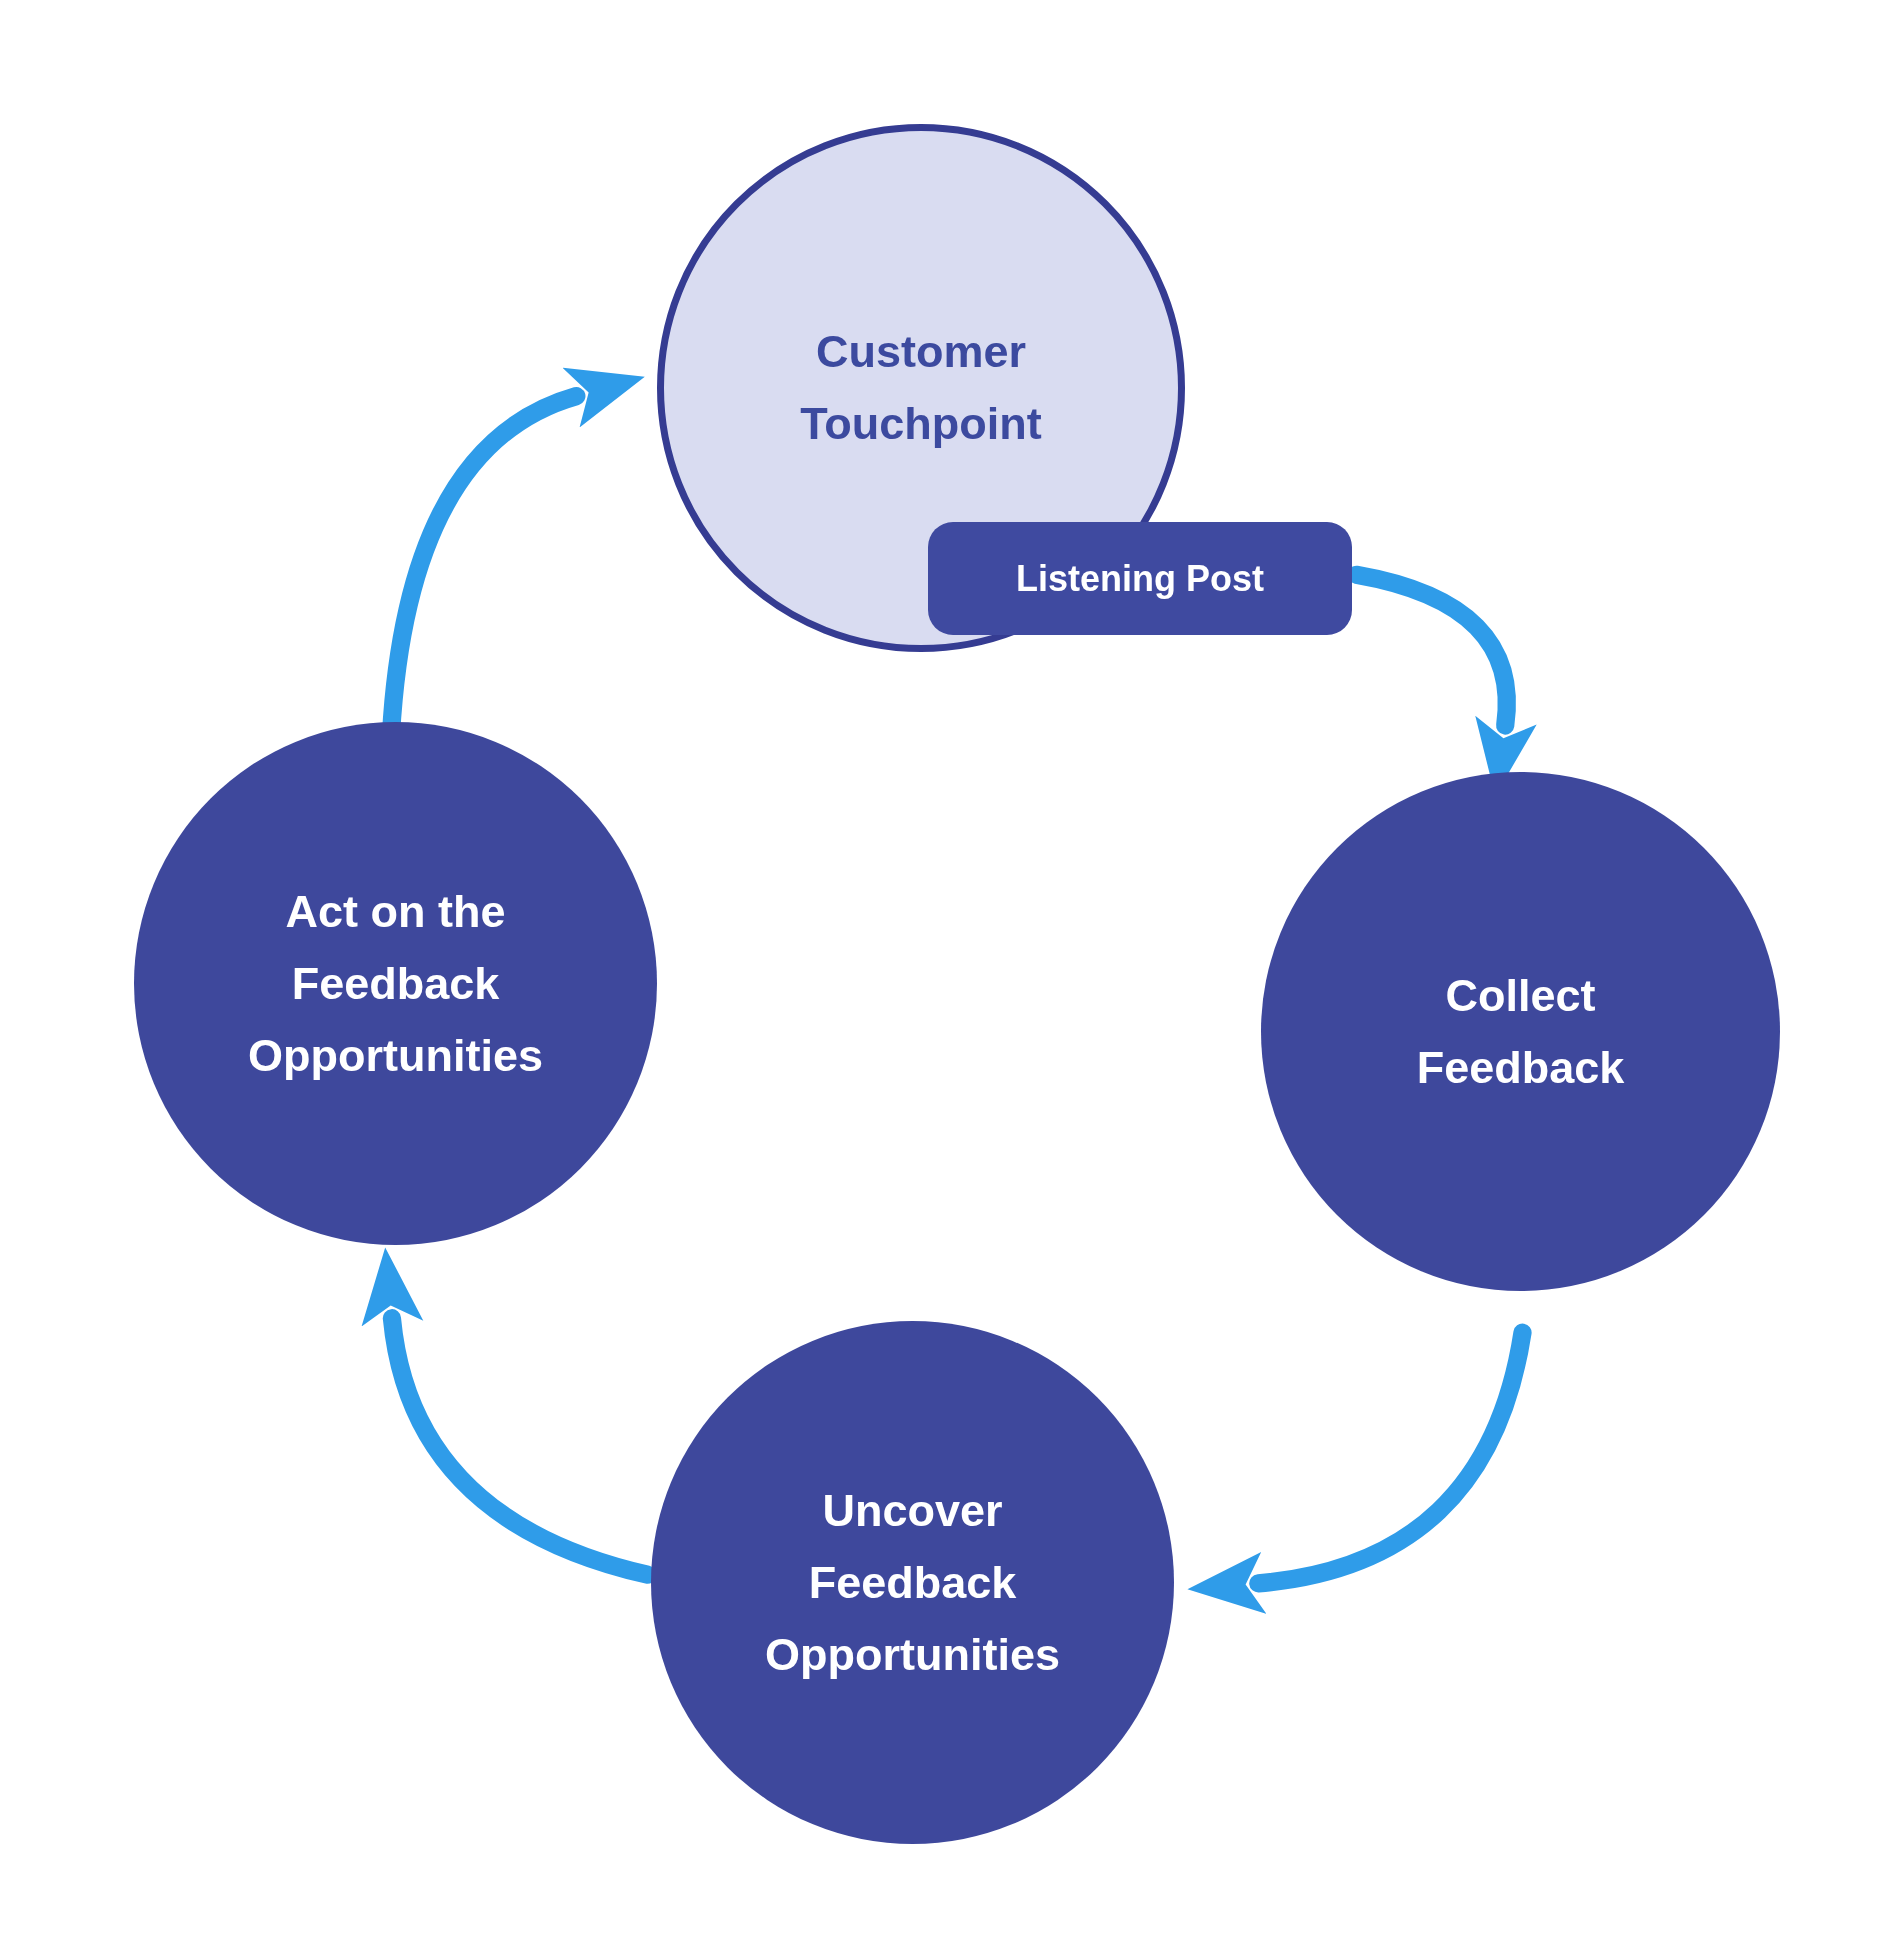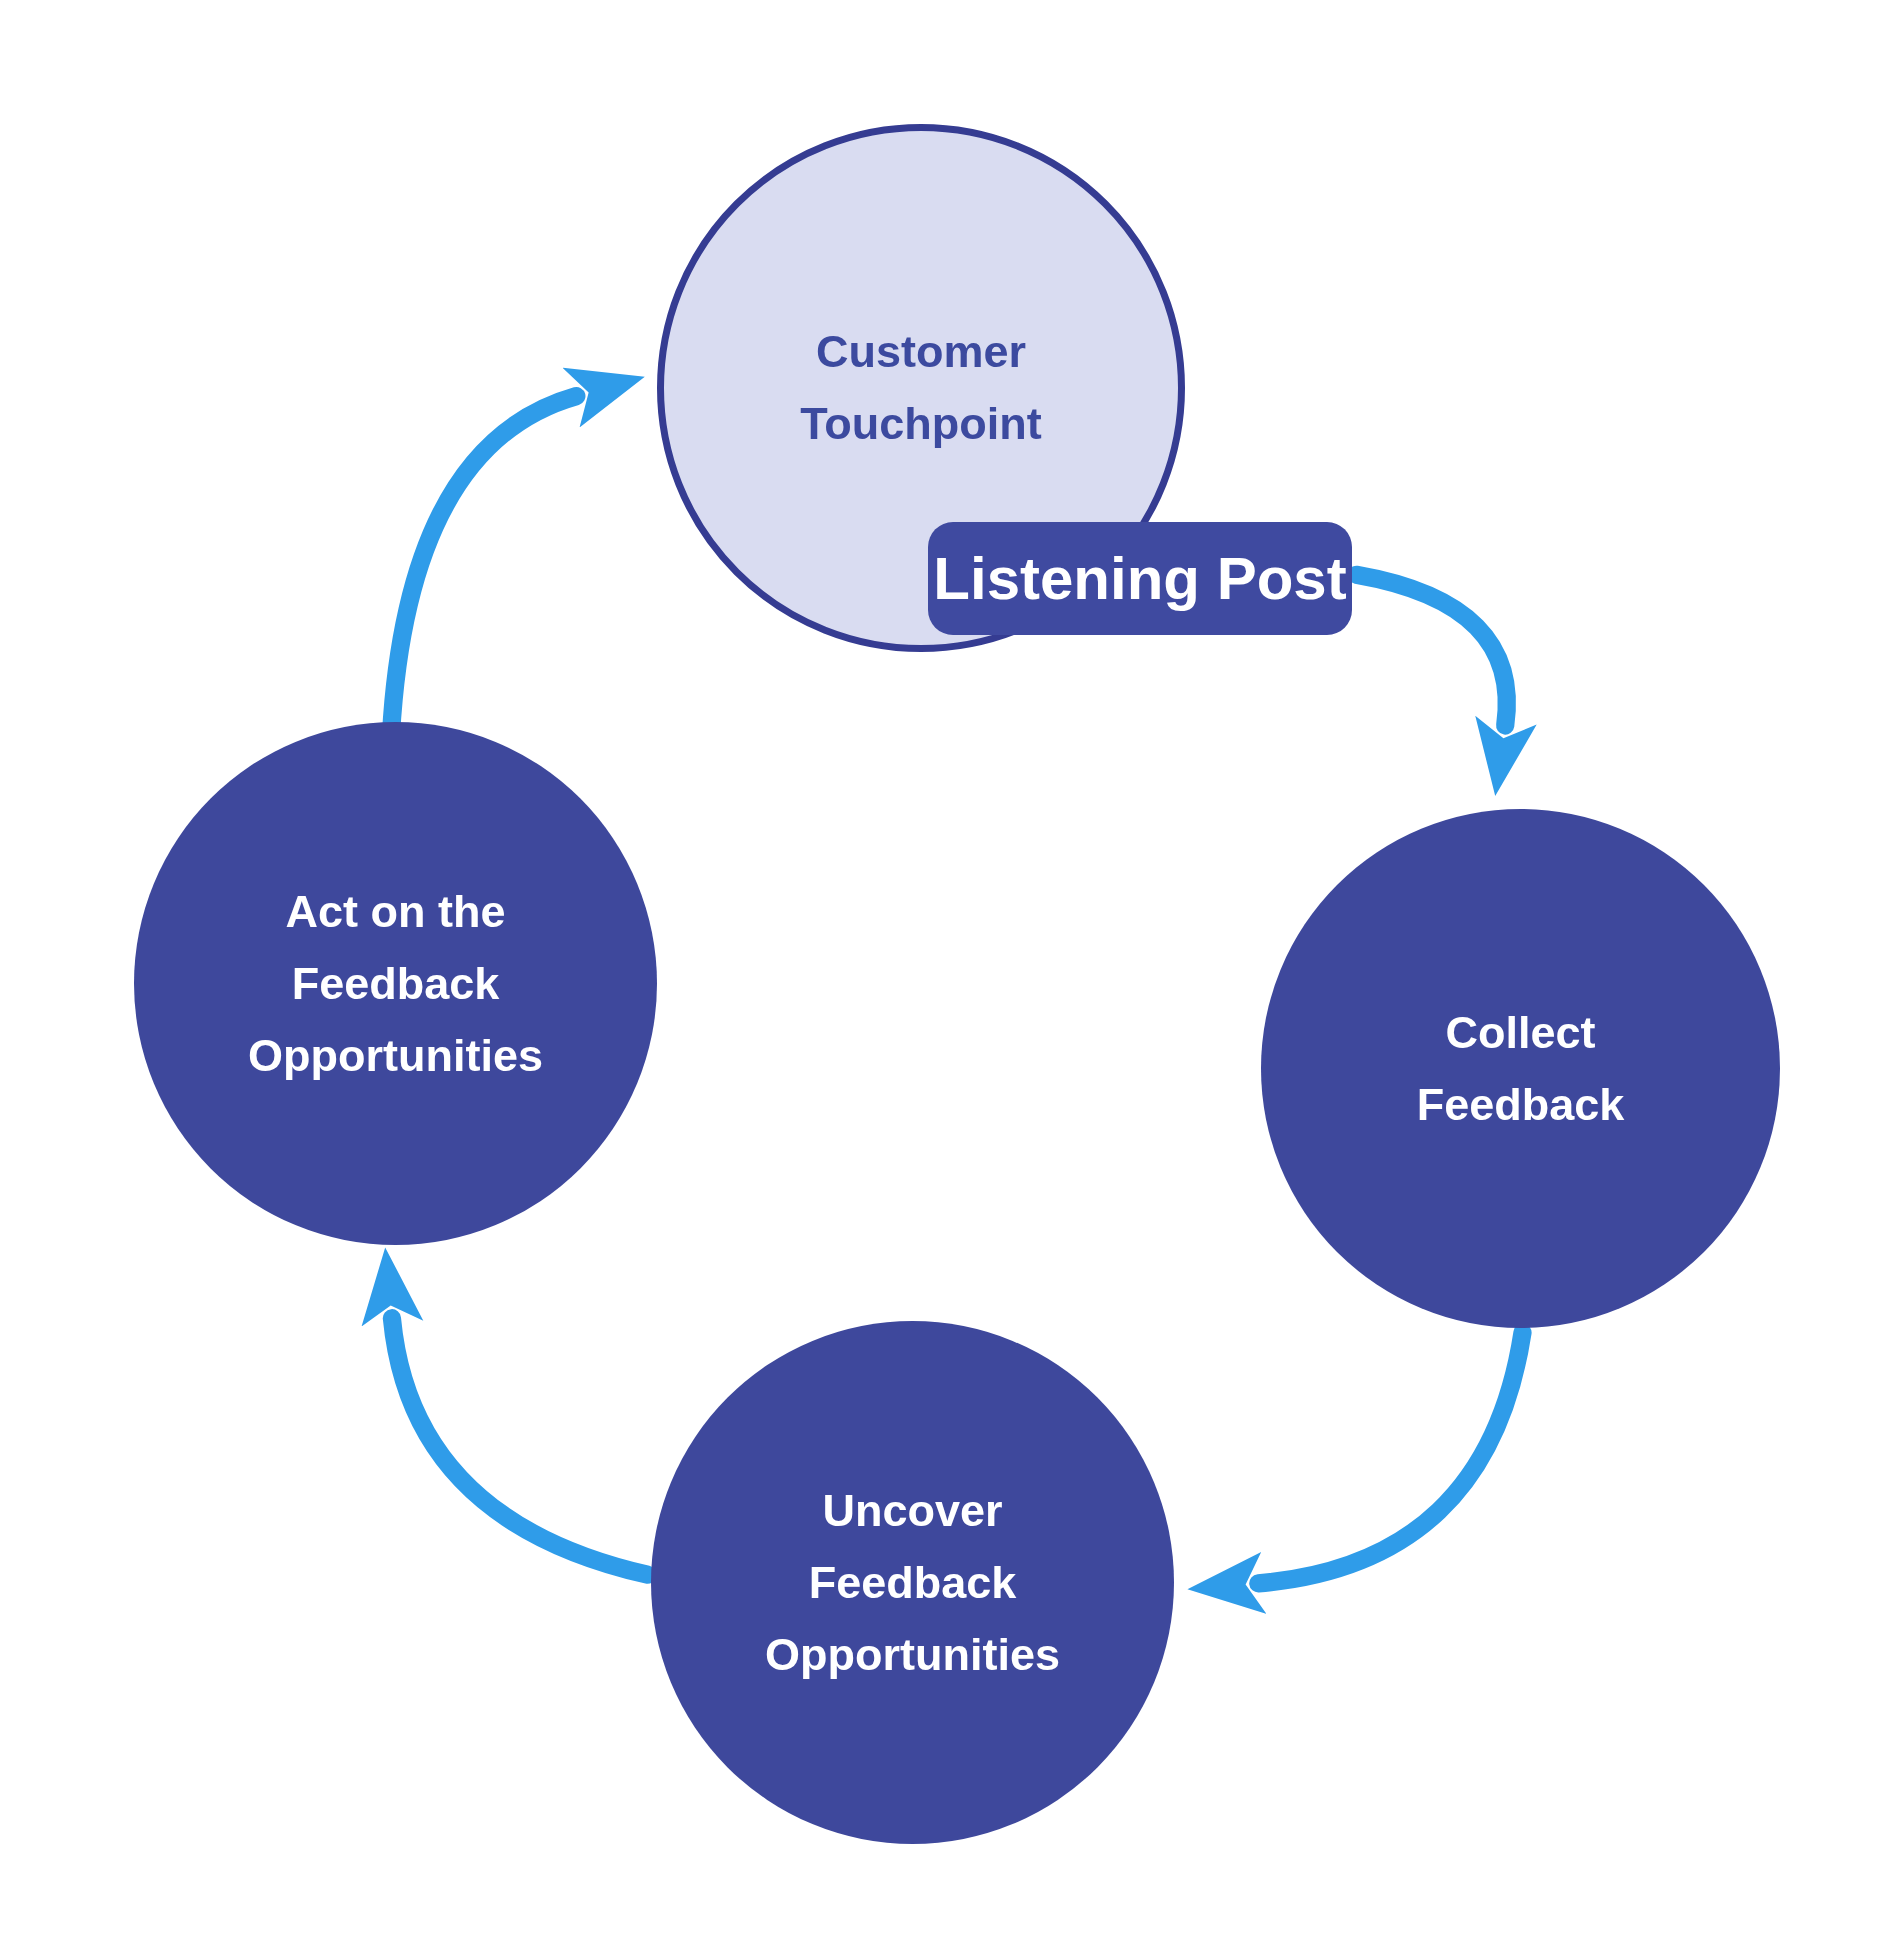--- a/index.html
+++ b/index.html
@@ -55,36 +55,36 @@
     background:var(--light_node_fill);
     border:7.7px solid var(--light_node_border);
     color:var(--dark_text);
   }
   .node-label{
     white-space:pre-line;
     display:block;
     padding:0 19px;
   }
   .node--touchpoint{left:657px;top:124px;width:528px;height:528px;}
-  .node--collect{left:1261px;top:809px;width:519px;height:519px;}
+  .node--collect{left:1261px;top:772px;width:519px;height:519px;}
   .node--uncover{left:651px;top:1321px;width:523px;height:523px;}
   .node--act{left:134px;top:722px;width:523px;height:523px;}
   .badge{
     position:absolute;
     left:928px;top:522px;
     width:424px;height:113px;
     background:var(--badge_bg);
     border-radius:25px;
     display:flex;
     align-items:center;
     justify-content:center;
     z-index:3;
     color:var(--light_text);
     font-weight:bold;
-    font-size:60px;
+    font-size:36px;
   }
 </style>
 </head>
 <body>
 
 <div class="canvas">
 
   <svg class="arrows" viewBox="0 0 1978 2021" xmlns="http://www.w3.org/2000/svg">
     <defs>
       <marker id="ah" markerUnits="strokeWidth" markerWidth="4.6" markerHeight="3.8" refX="0.3" refY="1.7" orient="auto">

